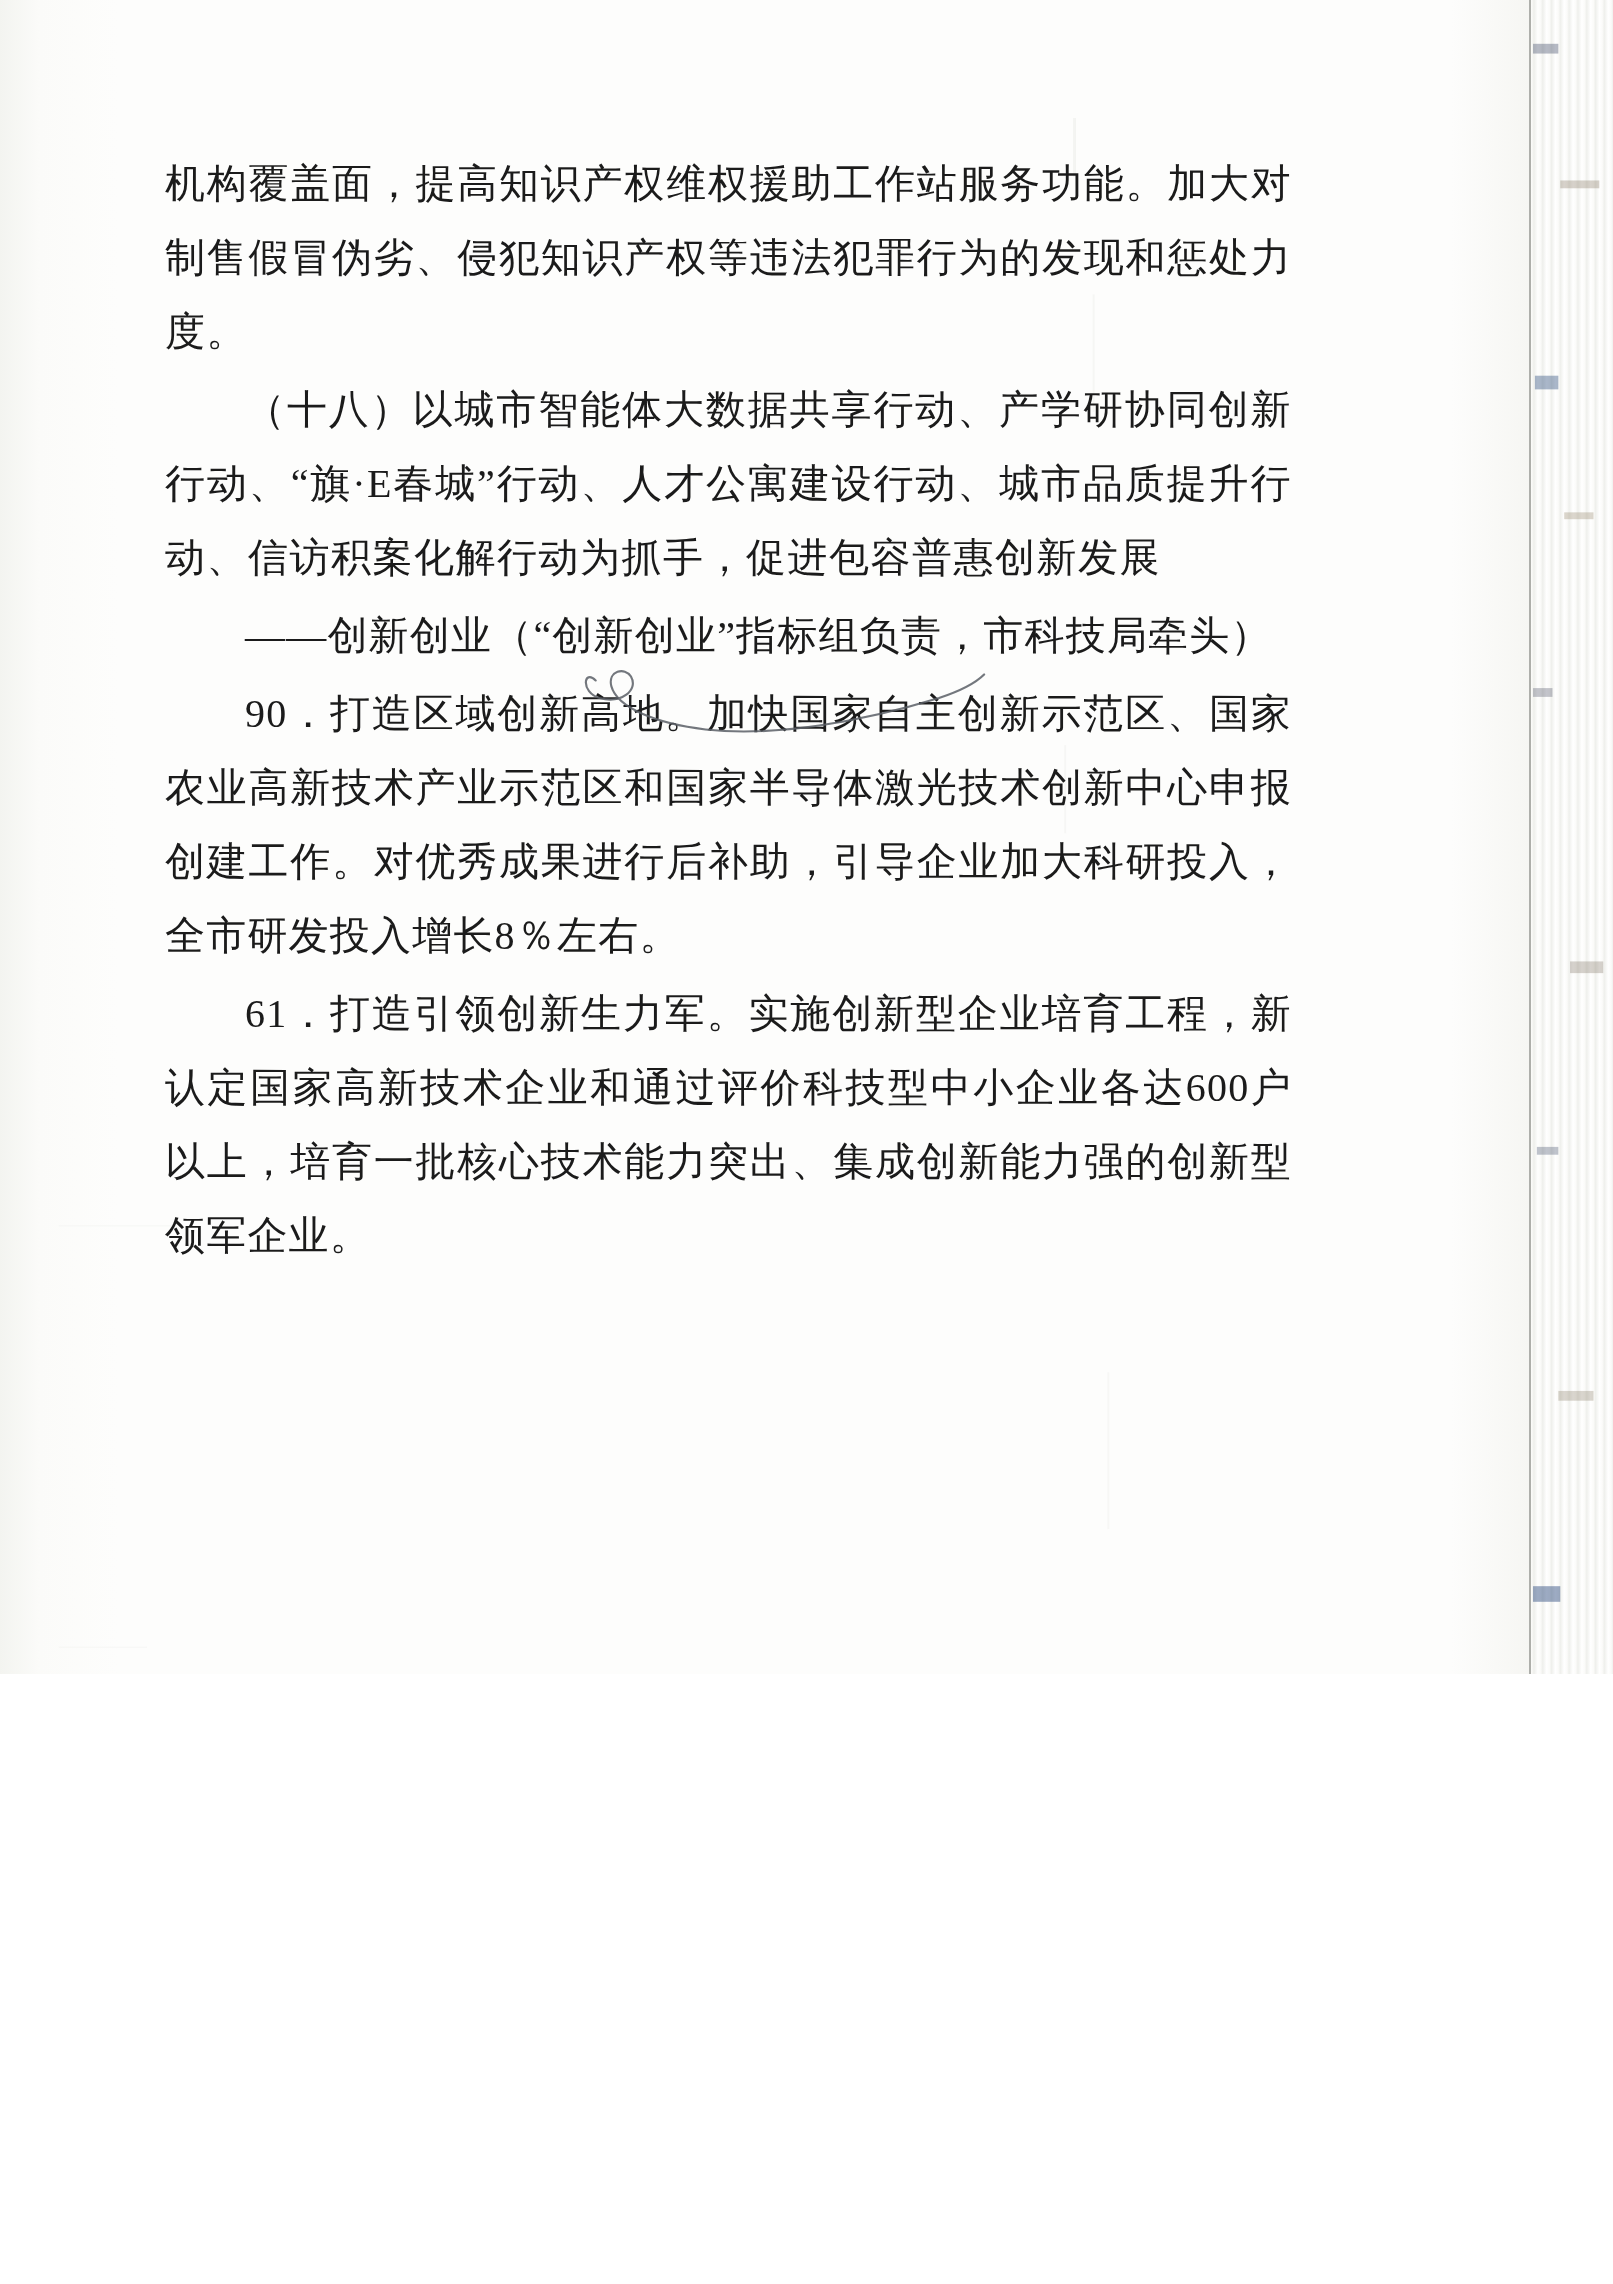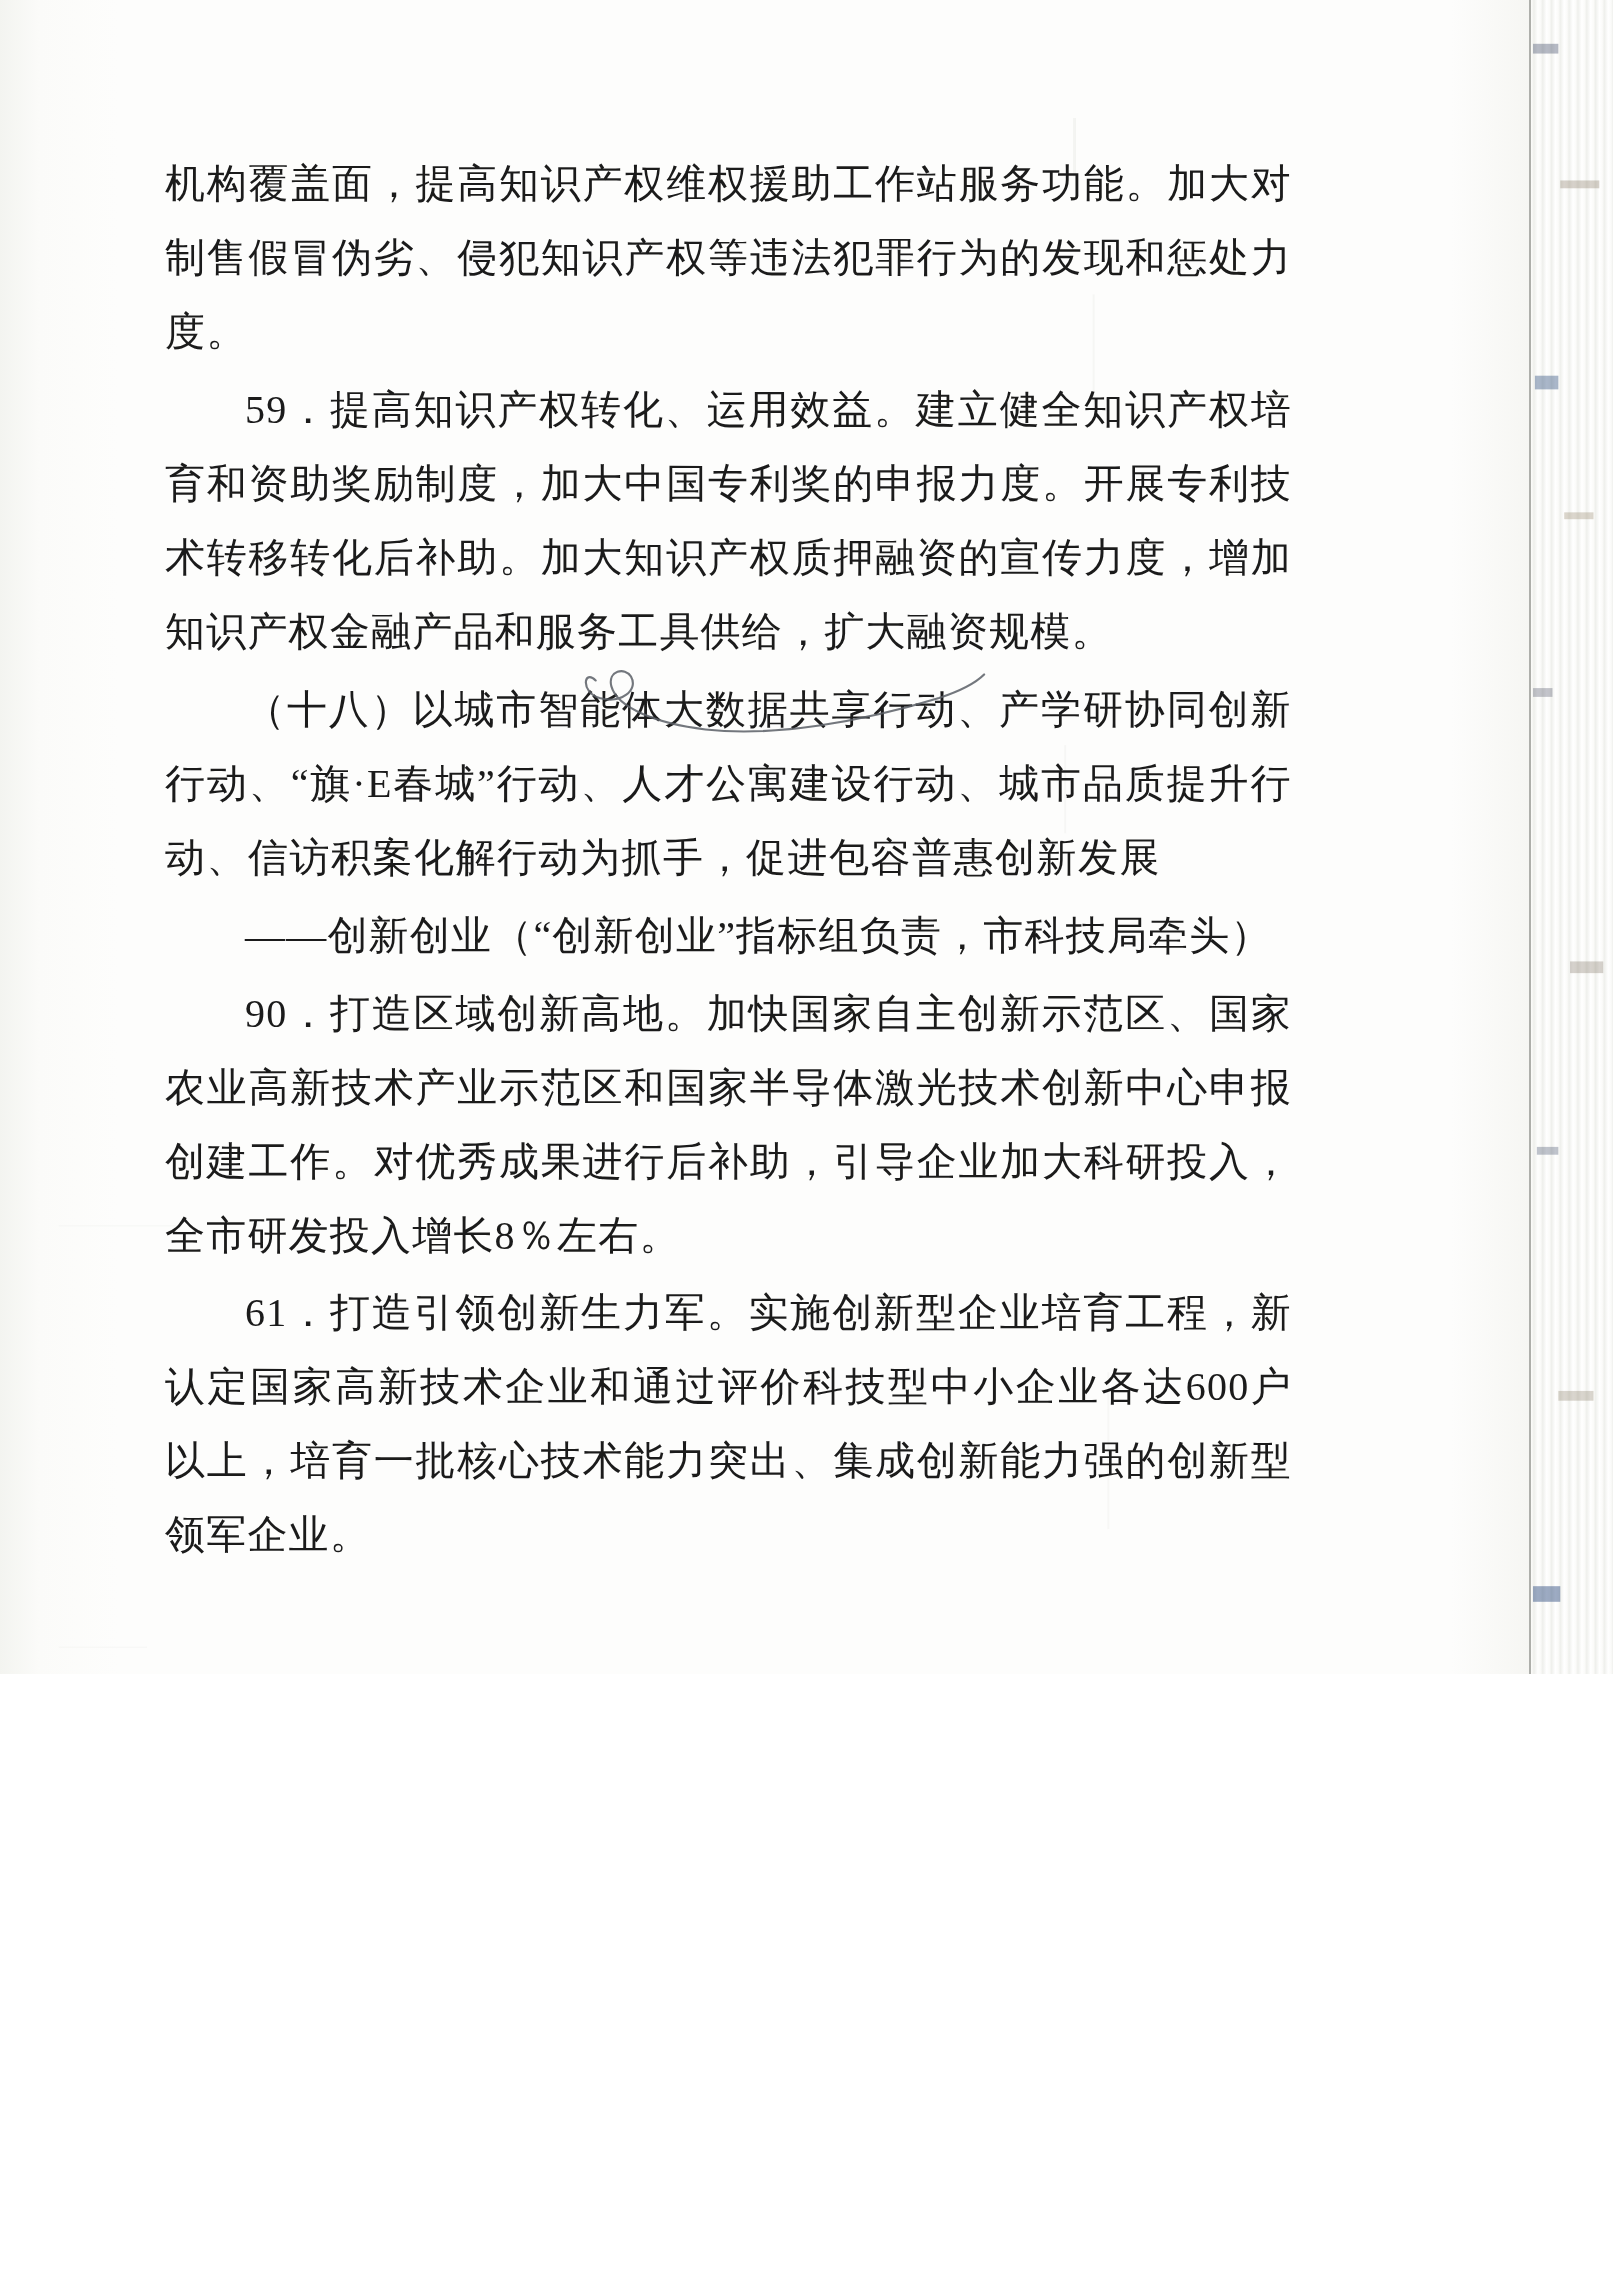--- a/index.html
+++ b/index.html
@@ -136,21 +136,20 @@
     <rect x="28" y="1420" width="36" height="10" fill="#7a6a52" opacity=".28"></rect>
     <rect x="2" y="1620" width="28" height="16" fill="#25447a" opacity=".45"></rect>
     <rect x="38" y="1780" width="30" height="9" fill="#8a7b5e" opacity=".3"></rect>
     <rect x="4" y="1960" width="22" height="40" fill="#1f3f78" opacity=".5"></rect>
     <rect x="34" y="2050" width="28" height="20" fill="#6f6150" opacity=".3"></rect>
     <rect x="2" y="2180" width="26" height="10" fill="#2f3a5a" opacity=".3"></rect>
   </svg>
 
   <div class="content">
     <p>机构覆盖面，提高知识产权维权援助工作站服务功能。加大对制售假冒伪劣、侵犯知识产权等违法犯罪行为的发现和惩处力度。</p>
-    <p class="indent">59．提高知识产权转化、运用效益。建立健全知识产权培育和资助奖励制度，加大中国专利奖的申报力度。开展专利技术转移转化后补助。加大知识产权质押融资的宣传力度，增加知识产权金融产品和服务工具供给，扩大融资规模。</p>
     <p class="indent bold">（十八）以城市智能体大数据共享行动、产学研协同创新行动、“旗·E春城”行动、人才公寓建设行动、城市品质提升行动、信访积案化解行动为抓手，促进包容普惠创新发展</p>
     <p class="indent">——创新创业（“创新创业”指标组负责，市科技局牵头）</p>
     <p class="indent">90．打造区域创新高地。加快国家自主创新示范区、国家农业高新技术产业示范区和国家半导体激光技术创新中心申报创建工作。对优秀成果进行后补助，引导企业加大科研投入，全市研发投入增长8％左右。</p>
     <p class="indent">61．打造引领创新生力军。实施创新型企业培育工程，新认定国家高新技术企业和通过评价科技型中小企业各达600户以上，培育一批核心技术能力突出、集成创新能力强的创新型领军企业。</p>
   </div>
 
   <svg class="squiggle" viewBox="0 0 420 110">
     <path d="M18 34 C 6 22, 2 46, 22 52 C 44 58, 62 44, 54 30 C 48 20, 30 24, 34 40 C 40 62, 80 78, 130 84 C 200 92, 290 76, 368 52 C 392 44, 406 36, 414 28" fill="none" stroke="#5a5f66" stroke-width="2.2" stroke-linecap="round" opacity=".85"></path>
   </svg>
 

